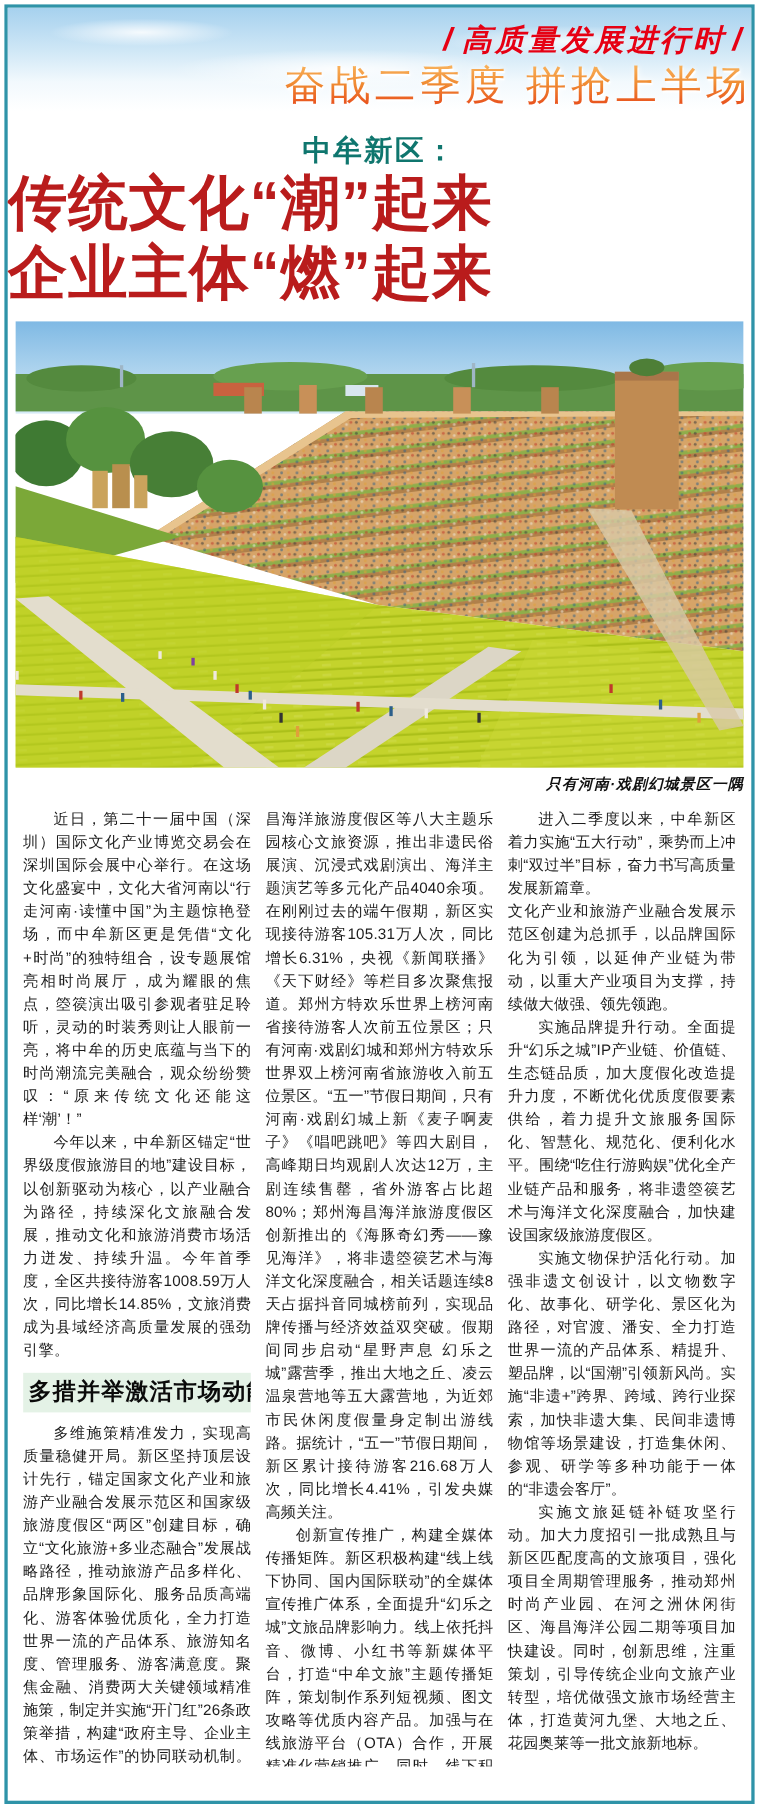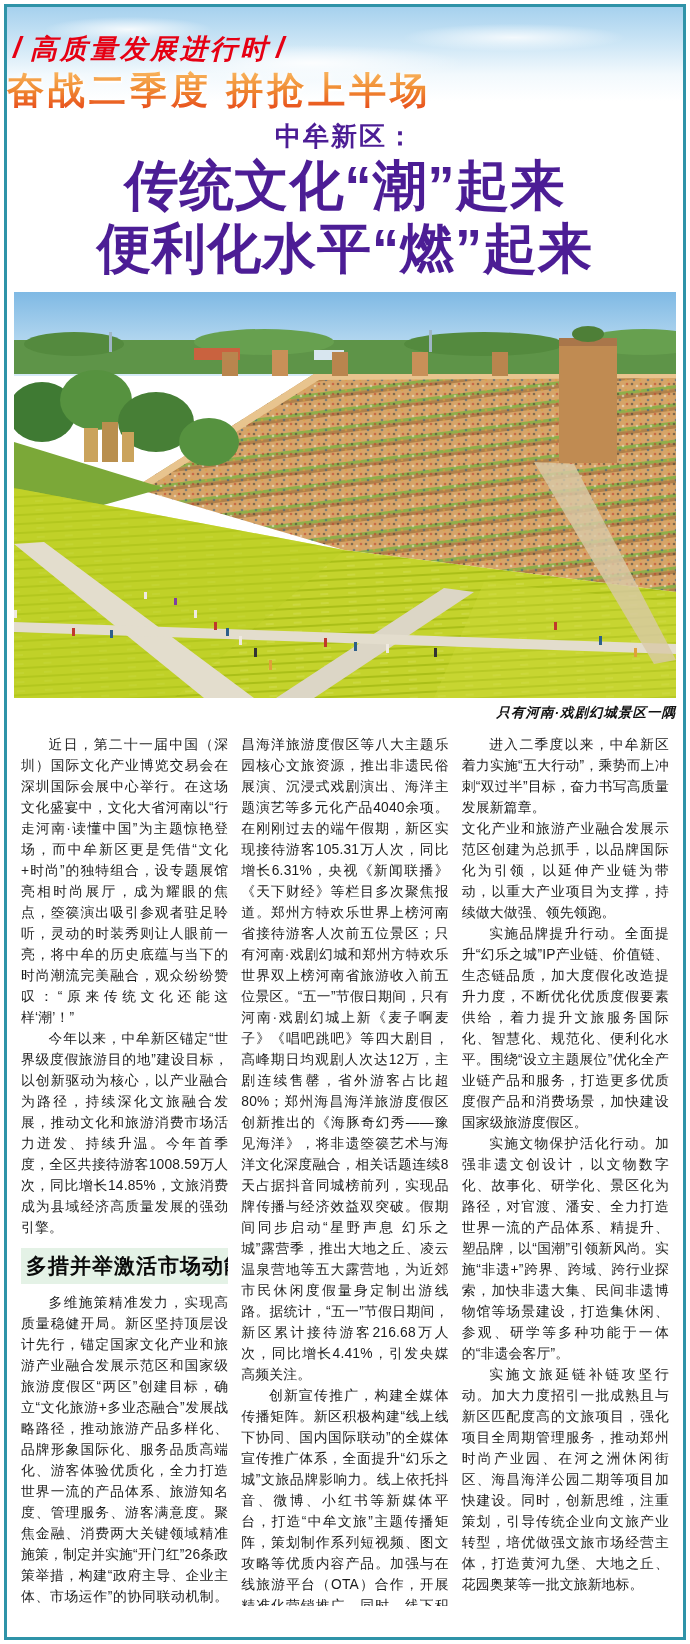--- a/index.html
+++ b/index.html
@@ -7,42 +7,42 @@
   .page{
     width:690px;height:1644px;box-sizing:border-box;position:relative;
     background:#fff;padding:4px;
   }
   .frame{
     width:100%;height:100%;box-sizing:border-box;
     border:3px solid #2f93a8;overflow:hidden;background:#fff;
   }
   
   .masthead{
-    height:102px;text-align:left;box-sizing:border-box;padding-top:25px;
+    height:102px;text-align:right;box-sizing:border-box;padding-top:13px;
     background:
       radial-gradient(120px 18px at 18% 22%, rgba(255,255,255,.85), rgba(255,255,255,0) 70%),
       radial-gradient(160px 20px at 75% 30%, rgba(255,255,255,.8), rgba(255,255,255,0) 70%),
       radial-gradient(220px 26px at 45% 55%, rgba(255,255,255,.9), rgba(255,255,255,0) 70%),
       linear-gradient(180deg,#a6d1ee 0%,#cfe7f6 38%,#f2f9fd 66%,#ffffff 92%);
   }
   .slogan-top{
     font-size:27px;font-weight:bold;font-style:italic;color:#e60013;
     letter-spacing:3px;line-height:32px;
   }
   .slogan-top .slash{font-weight:bold;padding:0 6px;font-size:29px;}
   .slogan-main{
-    margin-top:4px;font-size:37px;font-weight:700;letter-spacing:4px;line-height:44px;
+    margin-top:4px;font-size:37px;font-weight:400;letter-spacing:4px;line-height:44px;
     background:linear-gradient(180deg,#f9b45e 5%,#f08c33 45%,#e7491a 95%);
     -webkit-background-clip:text;background-clip:text;color:transparent;
     filter:drop-shadow(1px 2px 0 rgba(255,255,255,.95)) drop-shadow(0 0 3px rgba(255,255,255,.8));
   }
   
-  .kicker{margin-top:10px;text-align:center;font-size:26px;font-weight:bold;color:#4c1d95;letter-spacing:2px;}
+  .kicker{margin-top:10px;text-align:center;font-size:26px;font-weight:bold;color:#0f766e;letter-spacing:2px;}
   .headline{
-    text-align:center;font-size:54px;line-height:63px;font-weight:900;color:#4c1d95;
+    font-size:54px;line-height:63px;font-weight:900;color:#b91c1c;
     letter-spacing:1px;font-family:"Liberation Sans","DejaVu Sans",sans-serif;
   }
   .byline{margin-top:9px;text-align:center;font-size:13px;color:#222;letter-spacing:1px;}
   .byline b{font-weight:bold;}
   
   .photo-wrap{width:662px;margin:12px auto 0;}
   .photo-wrap svg{display:block;}
   .photo-caption{
     width:662px;margin:6px auto 0;text-align:right;font-size:13.5px;font-weight:bold;color:#111;
     letter-spacing:1px;
@@ -70,21 +70,21 @@
 <div class="page">
   <div class="frame">
 
     <div class="masthead">
       <div class="slogan-top"><span class="slash">/</span><span>高质量发展进行时</span><span class="slash">/</span></div>
       <div class="slogan-main">奋战二季度 拼抢上半场</div>
     </div>
 
     <div class="kicker">中牟新区：</div>
     <div class="headline">传统文化“潮”起来</div>
-    <div class="headline">便利化水平“燃”起来</div>
+    <div class="headline">企业主体“燃”起来</div>
 
 
     <div class="photo-wrap">
       <svg width="662" height="406" viewBox="0 0 662 406" xmlns="http://www.w3.org/2000/svg">
         <defs>
           <linearGradient id="skyGrad" x1="0" y1="0" x2="0" y2="1">
             <stop offset="0" stop-color="#7fb9e4"></stop>
             <stop offset="1" stop-color="#d6ebf7"></stop>
           </linearGradient>
           <pattern id="steps" width="24" height="18" patternUnits="userSpaceOnUse" patternTransform="rotate(-7)">
@@ -185,20 +185,20 @@
           <h2 class="subhead">多措并举激活市场动能</h2>
           <p class="para indent">多维施策精准发力，实现高质量稳健开局。新区坚持顶层设计先行，锚定国家文化产业和旅游产业融合发展示范区和国家级旅游度假区“两区”创建目标，确立“文化旅游+多业态融合”发展战略路径，推动旅游产品多样化、品牌形象国际化、服务品质高端化、游客体验优质化，全力打造世界一流的产品体系、旅游知名度、管理服务、游客满意度。聚焦金融、消费两大关键领域精准施策，制定并实施“开门红”26条政策举措，构建“政府主导、企业主体、市场运作”的协同联动机制。创新建立目标导向、标杆引领、闭环管控等工作机制，加强与金融机构对接，搭建银企合作平台，确保各项决策部署在新区落地见效，实现市场培育、项目建设、产业集聚等稳步提升。</p>
         </div>
       <div class="col">
           <p class="para">昌海洋旅游度假区等八大主题乐园核心文旅资源，推出非遗民俗展演、沉浸式戏剧演出、海洋主题演艺等多元化产品4040余项。在刚刚过去的端午假期，新区实现接待游客105.31万人次，同比增长6.31%，央视《新闻联播》《天下财经》等栏目多次聚焦报道。郑州方特欢乐世界上榜河南省接待游客人次前五位景区；只有河南·戏剧幻城和郑州方特欢乐世界双上榜河南省旅游收入前五位景区。“五一”节假日期间，只有河南·戏剧幻城上新《麦子啊麦子》《唱吧跳吧》等四大剧目，高峰期日均观剧人次达12万，主剧连续售罄，省外游客占比超80%；郑州海昌海洋旅游度假区创新推出的《海豚奇幻秀——豫见海洋》，将非遗箜篌艺术与海洋文化深度融合，相关话题连续8天占据抖音同城榜前列，实现品牌传播与经济效益双突破。假期间同步启动“星野声息 幻乐之城”露营季，推出大地之丘、凌云温泉营地等五大露营地，为近郊市民休闲度假量身定制出游线路。据统计，“五一”节假日期间，新区累计接待游客216.68万人次，同比增长4.41%，引发央媒高频关注。</p>
           <p class="para indent">创新宣传推广，构建全媒体传播矩阵。新区积极构建“线上线下协同、国内国际联动”的全媒体宣传推广体系，全面提升“幻乐之城”文旅品牌影响力。线上依托抖音、微博、小红书等新媒体平台，打造“中牟文旅”主题传播矩阵，策划制作系列短视频、图文攻略等优质内容产品。加强与在线旅游平台（OTA）合作，开展精准化营销推广。同时，线下积极参与中国主题公园战略营销峰会、深圳文博会等国内外各类文旅展会，承办全国文化和旅游消费促进活动启动仪式暨全国“五一”文化和旅游消费周主场活动等，通过现场文旅推介会、设立主题展位、发布精品旅游线路等方式，加强与周边城市区域合作，建立客源互送机制，实现市场共享。随着郑州240小时过境免签政策的持续实施，新区首季度接待20余个国家100余个旅游、考察团体，“幻乐之城”品牌国际化水平、国内外认知度显著提升。</p>
         </div>
       <div class="col">
           <p class="para indent">进入二季度以来，中牟新区着力实施“五大行动”，乘势而上冲刺“双过半”目标，奋力书写高质量发展新篇章。</p>
           <p class="para">文化产业和旅游产业融合发展示范区创建为总抓手，以品牌国际化为引领，以延伸产业链为带动，以重大产业项目为支撑，持续做大做强、领先领跑。</p>
-          <p class="para indent">实施品牌提升行动。全面提升“幻乐之城”IP产业链、价值链、生态链品质，加大度假化改造提升力度，不断优化优质度假要素供给，着力提升文旅服务国际化、智慧化、规范化、便利化水平。围绕“设立主题展位”优化全产业链产品和服务，打造更多优质度假产品和消费场景，加快建设国家级旅游度假区。</p>
+          <p class="para indent">实施品牌提升行动。全面提升“幻乐之城”IP产业链、价值链、生态链品质，加大度假化改造提升力度，不断优化优质度假要素供给，着力提升文旅服务国际化、智慧化、规范化、便利化水平。围绕“吃住行游购娱”优化全产业链产品和服务，将非遗箜篌艺术与海洋文化深度融合，加快建设国家级旅游度假区。</p>
           <p class="para indent">实施文物保护活化行动。加强非遗文创设计，以文物数字化、故事化、研学化、景区化为路径，对官渡、潘安、全力打造世界一流的产品体系、精提升、塑品牌，以“国潮”引领新风尚。实施“非遗+”跨界、跨域、跨行业探索，加快非遗大集、民间非遗博物馆等场景建设，打造集休闲、参观、研学等多种功能于一体的“非遗会客厅”。</p>
           <p class="para indent">实施文旅延链补链攻坚行动。加大力度招引一批成熟且与新区匹配度高的文旅项目，强化项目全周期管理服务，推动郑州时尚产业园、在河之洲休闲街区、海昌海洋公园二期等项目加快建设。同时，创新思维，注重策划，引导传统企业向文旅产业转型，培优做强文旅市场经营主体，打造黄河九堡、大地之丘、花园奥莱等一批文旅新地标。</p>
         </div>
     </div>
 
   </div>
 </div>
 
 </body></html>

